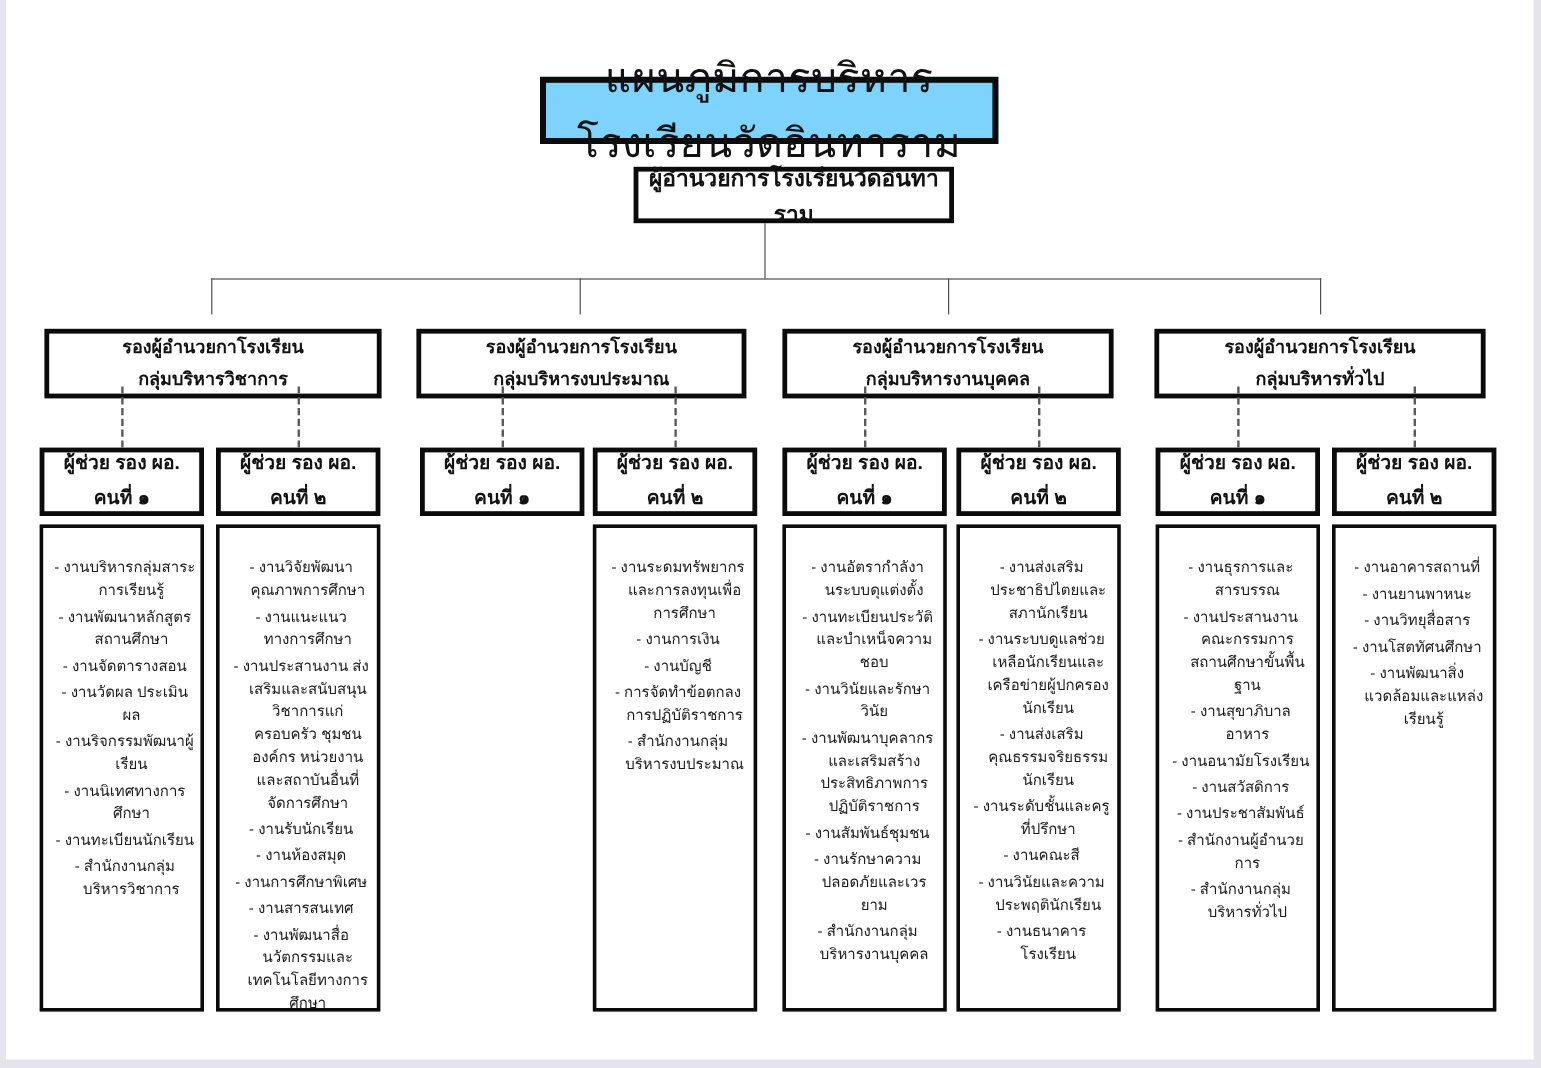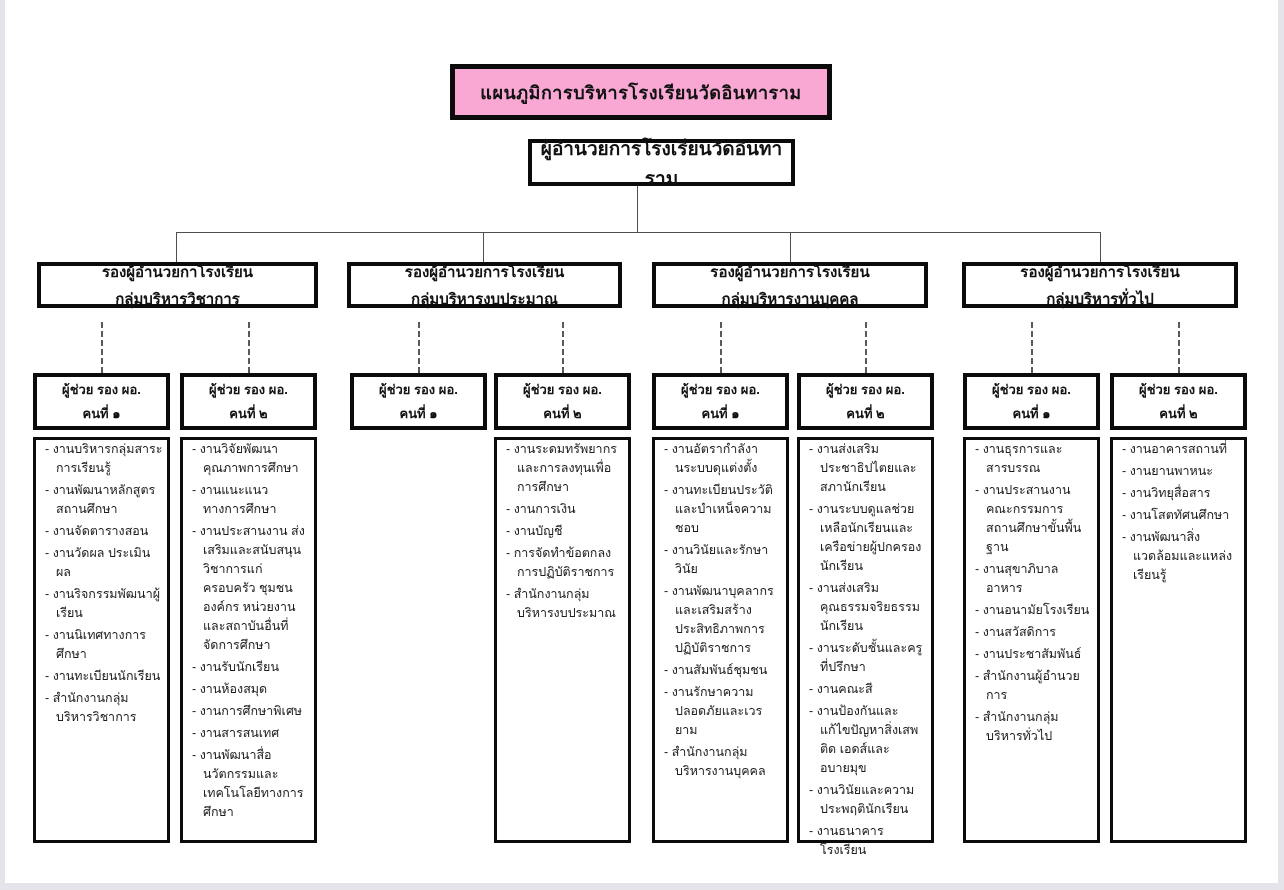--- a/index.html
+++ b/index.html
@@ -12,35 +12,35 @@
   .page{position:absolute;left:5px;top:0;width:1273px;height:883px;background:#ffffff;}
 
   .box{
     position:absolute;box-sizing:border-box;
     border:4px solid #0b0b0b;background:#fff;
     display:flex;flex-direction:column;align-items:center;justify-content:center;
     text-align:center;color:#111;
   }
   .title-box{
     left:450px;top:64px;width:382px;height:56px;
-    background:#f9a8d4;border-width:5px;
-    font-size:18px;font-weight:bold;letter-spacing:.5px;
+    background:#7dd3fc;border-width:5px;
+    font-size:34px;font-weight:normal;letter-spacing:.5px;
   }
   .director-box{
     left:528px;top:139px;width:267px;height:47px;
     font-size:19px;font-weight:bold;
   }
-  .dep-box{top:262px;height:46px;font-size:15px;font-weight:bold;line-height:1.8;}
-  .asst-box{top:373px;height:57px;font-size:13px;font-weight:bold;line-height:1.8;}
+  .dep-box{top:274px;height:58px;font-size:15px;font-weight:bold;line-height:1.8;}
+  .asst-box{top:373px;height:57px;font-size:16px;font-weight:bold;line-height:1.8;}
 
   .task-box{
     position:absolute;top:437px;height:406px;box-sizing:border-box;
     border:3px solid #0b0b0b;background:#fff;
-    padding:0 4px 0 9px;
-    font-size:12.5px;line-height:1.52;color:#1c1c1c;text-align:left;
+    padding:24px 4px 0 9px;
+    font-size:12.5px;line-height:1.52;color:#1c1c1c;text-align:center;
   }
   .task-item{padding-left:11px;text-indent:-11px;margin-bottom:3px;}
   .task-item::before{content:"- ";}
 
   
   .g1{left:37px;width:281px;}
   .g2{left:347px;width:275px;}
   .g3{left:652px;width:276px;}
   .g4{left:962px;width:276px;}
 
@@ -174,21 +174,20 @@
       <div class="task-item">งานสัมพันธ์ชุมชน</div>
       <div class="task-item">งานรักษาความปลอดภัยและเวรยาม</div>
       <div class="task-item">สำนักงานกลุ่มบริหารงานบุคคล</div>
     </div>
   <div class="task-box c6">
       <div class="task-item">งานส่งเสริมประชาธิปไตยและสภานักเรียน</div>
       <div class="task-item">งานระบบดูแลช่วยเหลือนักเรียนและเครือข่ายผู้ปกครองนักเรียน</div>
       <div class="task-item">งานส่งเสริมคุณธรรมจริยธรรมนักเรียน</div>
       <div class="task-item">งานระดับชั้นและครูที่ปรึกษา</div>
       <div class="task-item">งานคณะสี</div>
-      <div class="task-item">งานป้องกันและแก้ไขปัญหาสิ่งเสพติด เอดส์และอบายมุข</div>
       <div class="task-item">งานวินัยและความประพฤตินักเรียน</div>
       <div class="task-item">งานธนาคารโรงเรียน</div>
     </div>
   <div class="task-box c7">
       <div class="task-item">งานธุรการและสารบรรณ</div>
       <div class="task-item">งานประสานงาน คณะกรรมการสถานศึกษาขั้นพื้นฐาน</div>
       <div class="task-item">งานสุขาภิบาลอาหาร</div>
       <div class="task-item">งานอนามัยโรงเรียน</div>
       <div class="task-item">งานสวัสดิการ</div>
       <div class="task-item">งานประชาสัมพันธ์</div>

